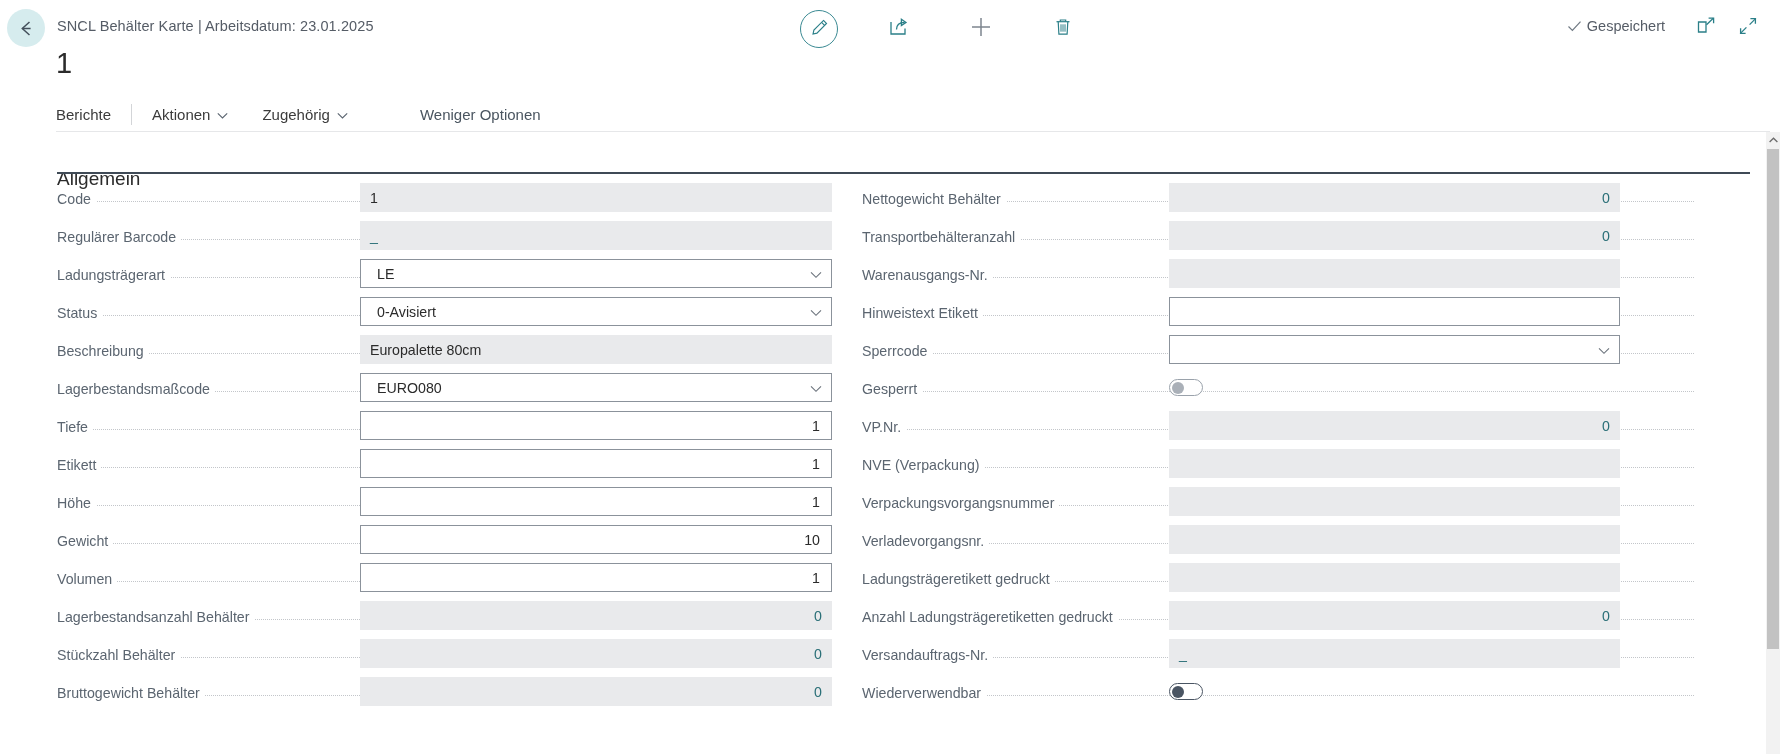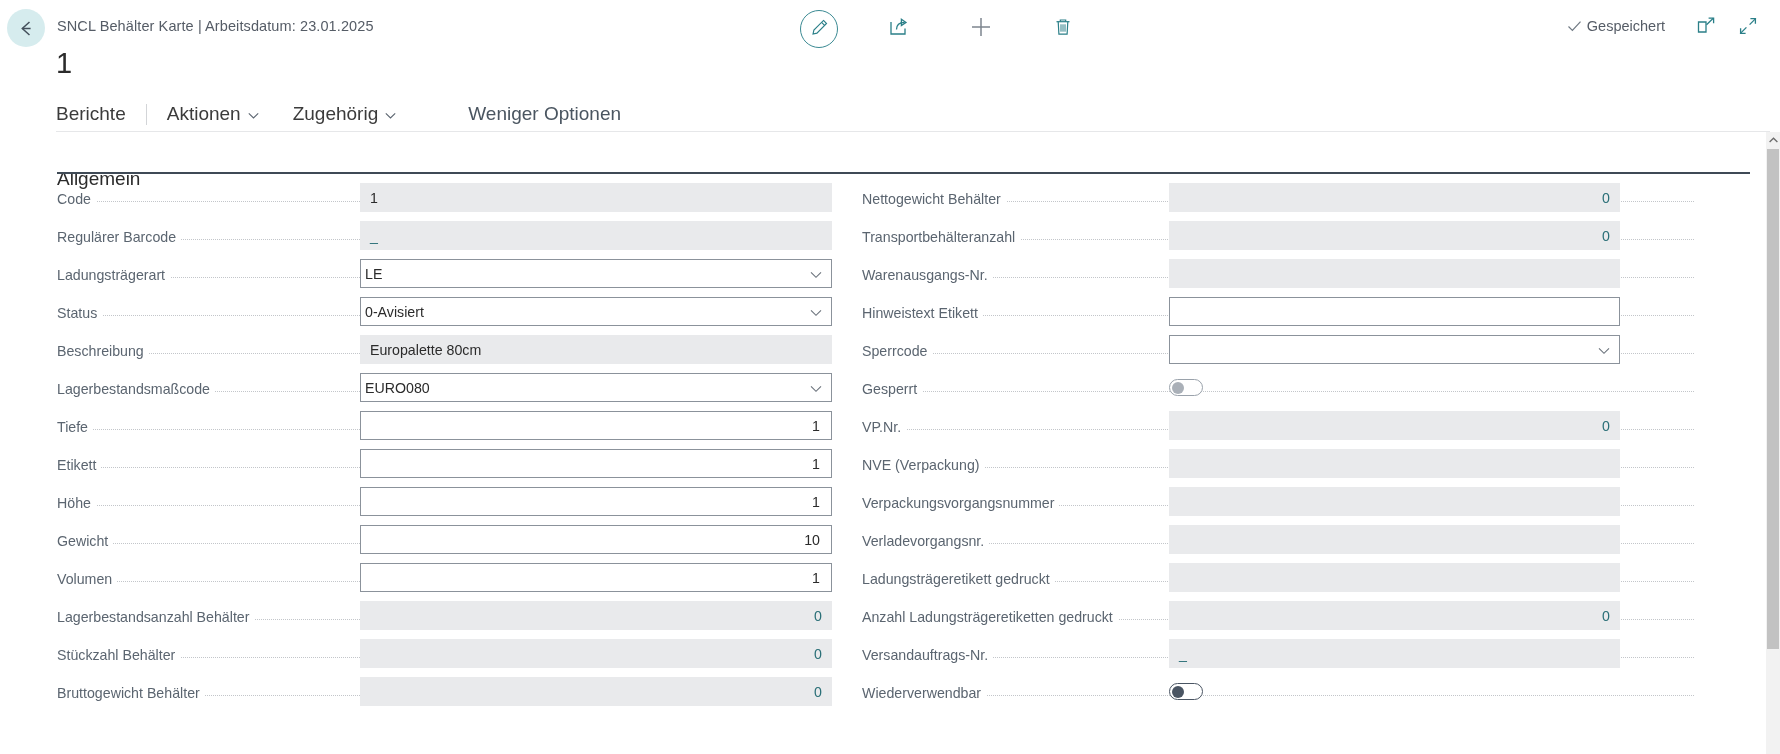--- a/index.html
+++ b/index.html
@@ -43,21 +43,21 @@
   .hdr-icon { position:absolute; top:16px; width:24px; height:24px; cursor:pointer; display:flex; align-items:center; justify-content:center;}
   .hdr-icon.open-new { right:62px; }
   .hdr-icon.collapse { right:20px; }
 
   
   .menubar {
     position:absolute; left:0; top:96px; width:1780px; height:36px;
     display:flex; align-items:center; padding-left:56px; gap:0;
   }
   .menu-item {
-    font-size:19px; color:#3b3b3b; padding:4px 0; cursor:pointer;
+    font-size:15px; color:#3b3b3b; padding:4px 0; cursor:pointer;
     display:flex; align-items:center; gap:7px; white-space:nowrap;
   }
   .menu-item.muted { color:#4a5560; }
   .menu-sep { width:1px; height:21px; background:#d3d5d8; margin:0 20px; }
   .mi-gap-a { margin-left:0; }
   .mi-gap-c { margin-left:34px; }
   .mi-gap-d { margin-left:72px; }
   .chev { display:inline-block; }
   .menubar-rule { position:absolute; left:56px; top:131px; width:1714px; height:1px; background:#e6e7e9; }
 
@@ -90,21 +90,21 @@
 
   .ro {
     width:100%; height:100%; background:#e9eaec; border:none;
     display:flex; align-items:center; padding:0 10px; font-size:14.2px; color:#2b2b2b;
   }
   .ro.num { justify-content:flex-end; color:#2a6f77; }
   .ro.teal { color:#2a6f77; }
 
   .ed {
     width:100%; height:100%; background:#fff; border:1px solid #8b929b;
-    display:flex; align-items:center; padding:0 4px; font-size:14.2px; color:#2b2b2b;
+    display:flex; align-items:center; padding:0 16px; font-size:14.2px; color:#2b2b2b;
     position:relative;
   }
   .ed.num { justify-content:flex-end; padding-right:11px; }
   .ed.drop { padding-right:28px; }
   .ed .dchev { position:absolute; right:9px; top:50%; transform:translateY(-50%); }
 
   .toggle {
     width:34px; height:17px; border-radius:9px; border:1.2px solid #9aa2ab; background:#fff;
     position:relative; margin-top:6px; cursor:pointer;
   }

